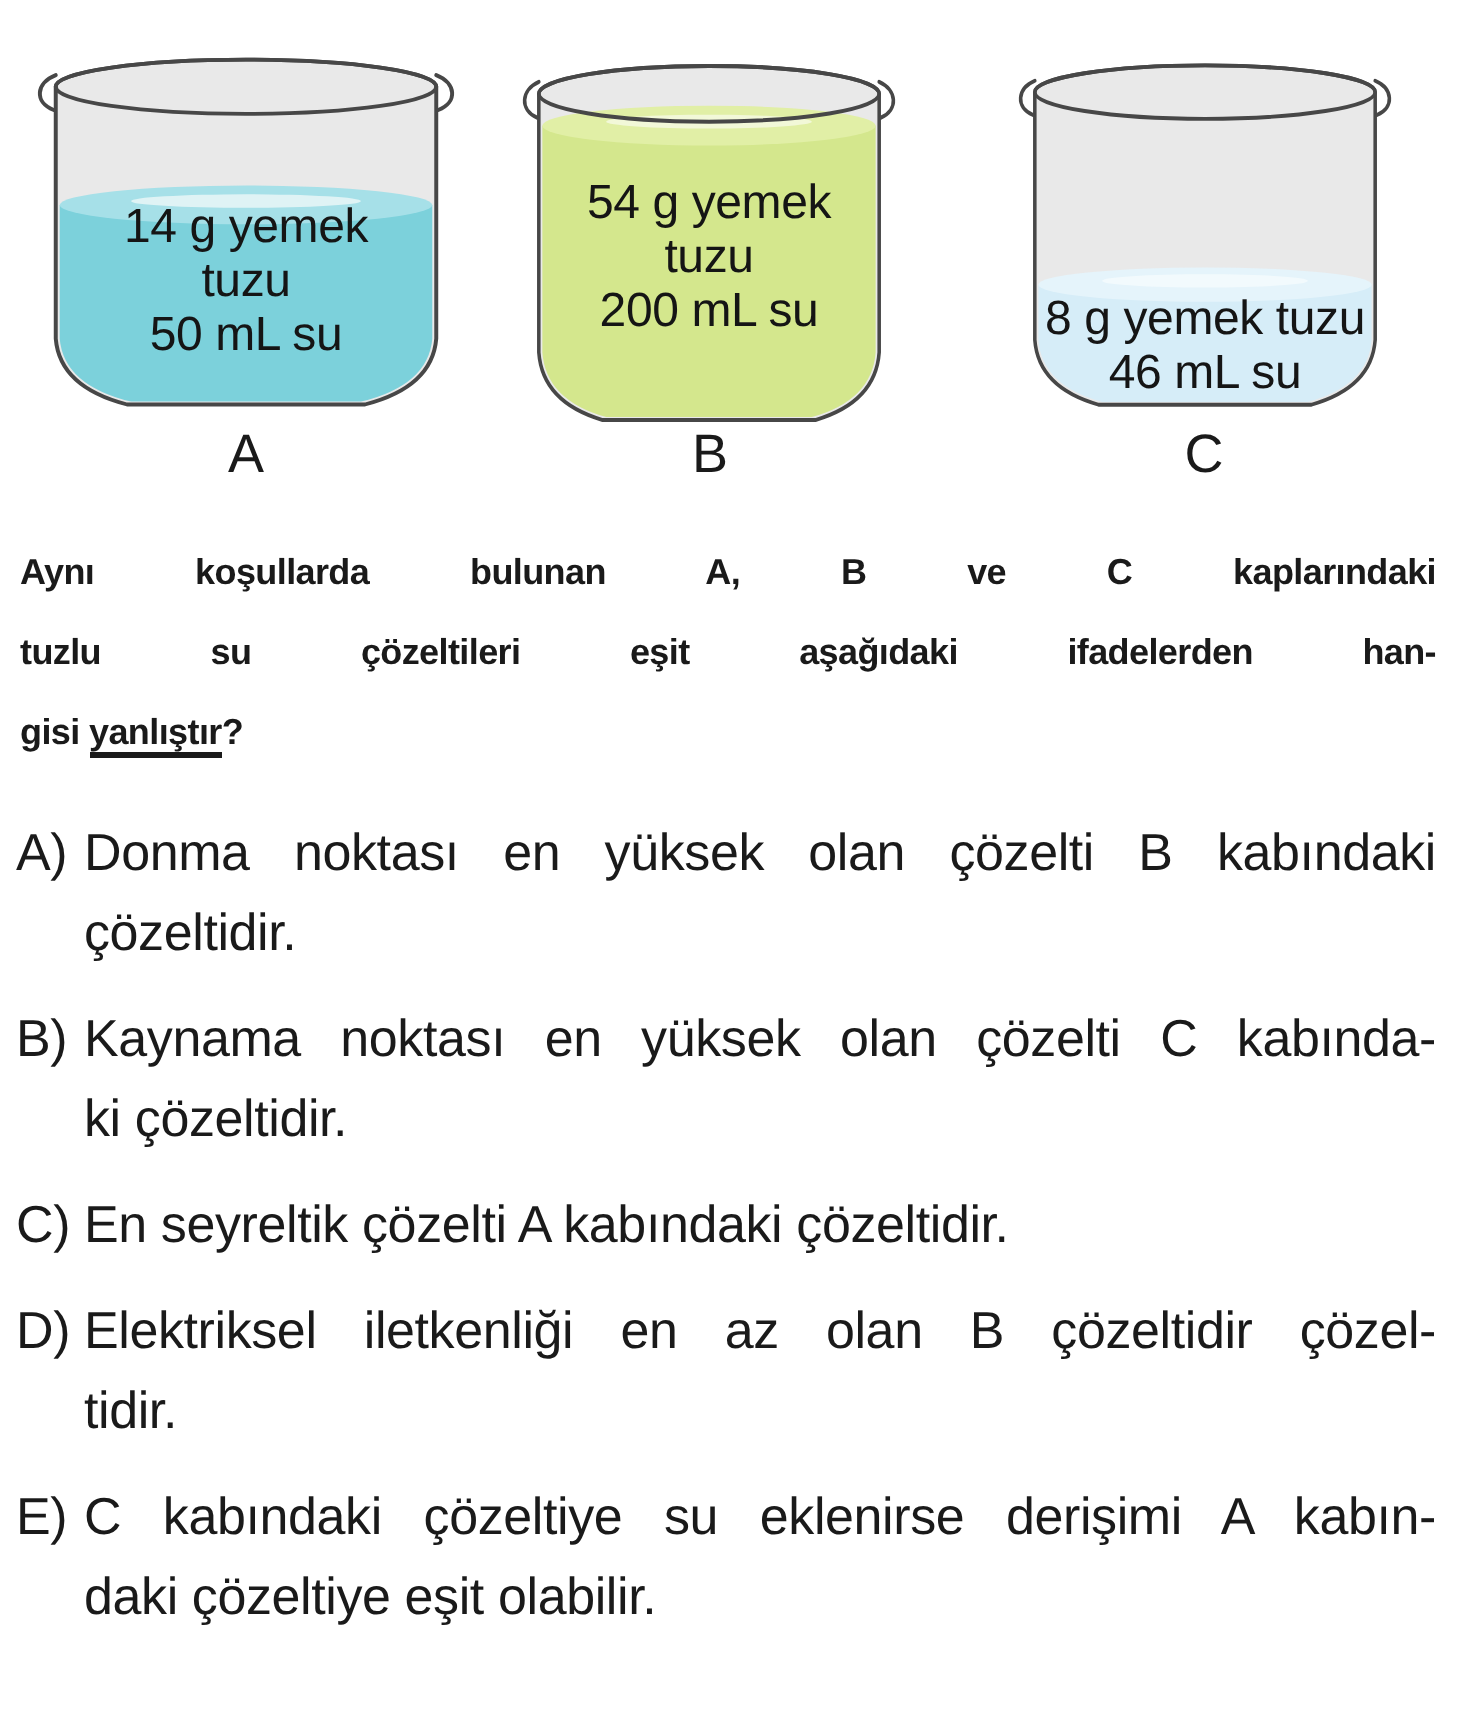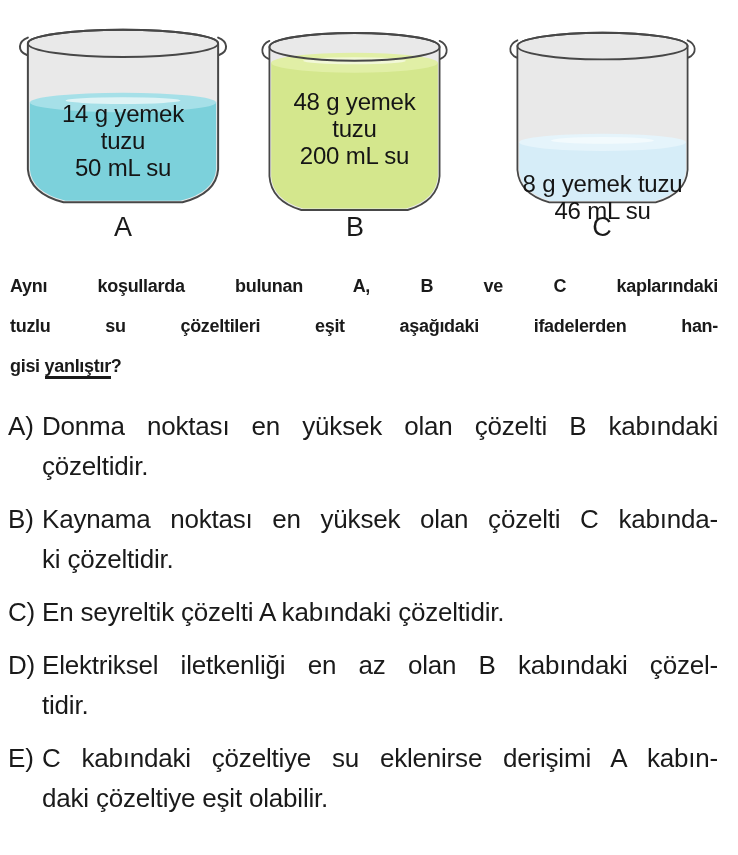--- a/index.html
+++ b/index.html
@@ -5,21 +5,21 @@
   html,body{margin:0;padding:0;background:#ffffff;}
   body{width:738px;height:855px;font-family:"Liberation Sans",sans-serif;color:#1a1a1a;overflow:hidden;}
   .figure{position:relative;width:738px;height:252px;}
   .beaker-svg{position:absolute;display:block;}
   .svg-a{left:14px;top:24px;width:218px;height:186px;}
   .svg-b{left:257px;top:27px;width:195px;height:191px;}
   .svg-c{left:505px;top:27px;width:195px;height:183px;}
   .contents{position:absolute;text-align:center;font-size:24px;line-height:27px;color:#151515;letter-spacing:-0.2px;}
   .contents-a{left:24px;top:100px;width:198px;}
   .contents-b{left:262px;top:88px;width:185px;}
-  .contents-c{left:503px;top:146px;width:199px;margin-top:24px;}
+  .contents-c{left:503px;top:146px;width:199px;}
   .beaker-label{position:absolute;top:212px;width:60px;text-align:center;font-size:27px;color:#1a1a1a;}
   .label-a{left:93px;}
   .label-b{left:325px;}
   .label-c{left:572px;}
   .question{margin:14px 14px 0 10px;width:708px;font-weight:bold;font-size:18px;line-height:40px;letter-spacing:-0.3px;}
   .q-line{text-align:justify;text-align-last:justify;}
   .q-line-last{text-align:left;}
   .underlined{border-bottom:3px solid #1a1a1a;}
   .options{margin:20px 14px 0 8px;}
   .option{display:flex;margin-bottom:13px;font-size:26px;line-height:40px;letter-spacing:-0.2px;}
@@ -62,21 +62,21 @@
     <path d="M14 14 C4 18 3 28 13 32" fill="none" stroke="#474747" stroke-width="2" stroke-linecap="round"></path>
     <path d="M206 14 C216 18 217 28 207 32" fill="none" stroke="#474747" stroke-width="2" stroke-linecap="round"></path>
   </svg>
 
   <div class="contents contents-a">
     <div>14 g yemek</div>
     <div>tuzu</div>
     <div>50 mL su</div>
   </div>
   <div class="contents contents-b">
-    <div>48 g yemek</div>
+    <div>54 g yemek</div>
     <div>tuzu</div>
     <div>200 mL su</div>
   </div>
   <div class="contents contents-c">
     <div>8 g yemek tuzu</div>
     <div>46 mL su</div>
   </div>
 
   <div class="beaker-label label-a">A</div>
   <div class="beaker-label label-b">B</div>
@@ -110,21 +110,21 @@
   <div class="option">
     <div class="opt-letter">C)</div>
     <div class="opt-text">
       <span class="opt-line-last">En seyreltik çözelti A kabındaki çözeltidir.</span>
     </div>
   </div>
 
   <div class="option">
     <div class="opt-letter">D)</div>
     <div class="opt-text">
-      <span class="opt-line">Elektriksel iletkenliği en az olan B kabındaki çözel-</span>
+      <span class="opt-line">Elektriksel iletkenliği en az olan B çözeltidir çözel-</span>
       <span class="opt-line-last">tidir.</span>
     </div>
   </div>
 
   <div class="option">
     <div class="opt-letter">E)</div>
     <div class="opt-text">
       <span class="opt-line">C kabındaki çözeltiye su eklenirse derişimi A kabın-</span>
       <span class="opt-line-last">daki çözeltiye eşit olabilir.</span>
     </div>

